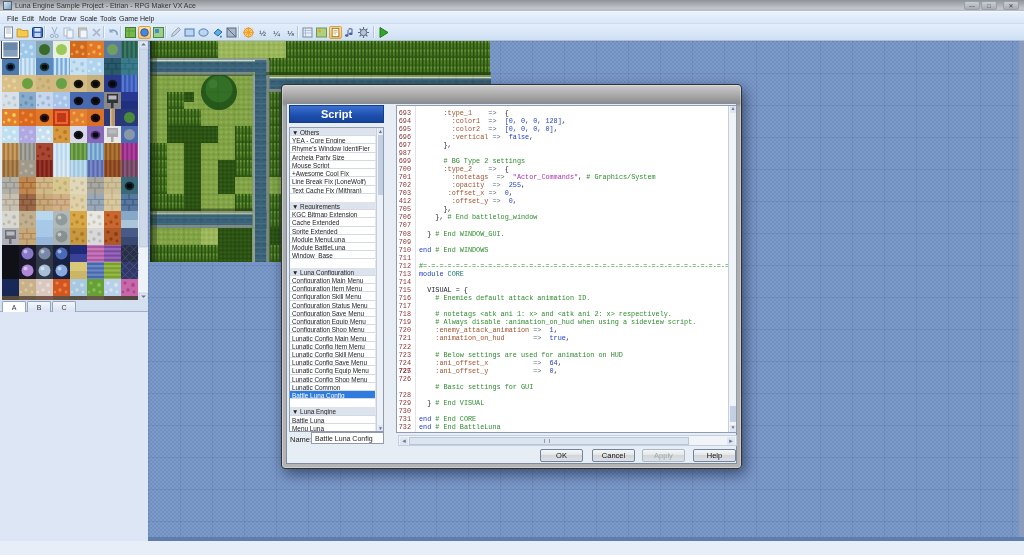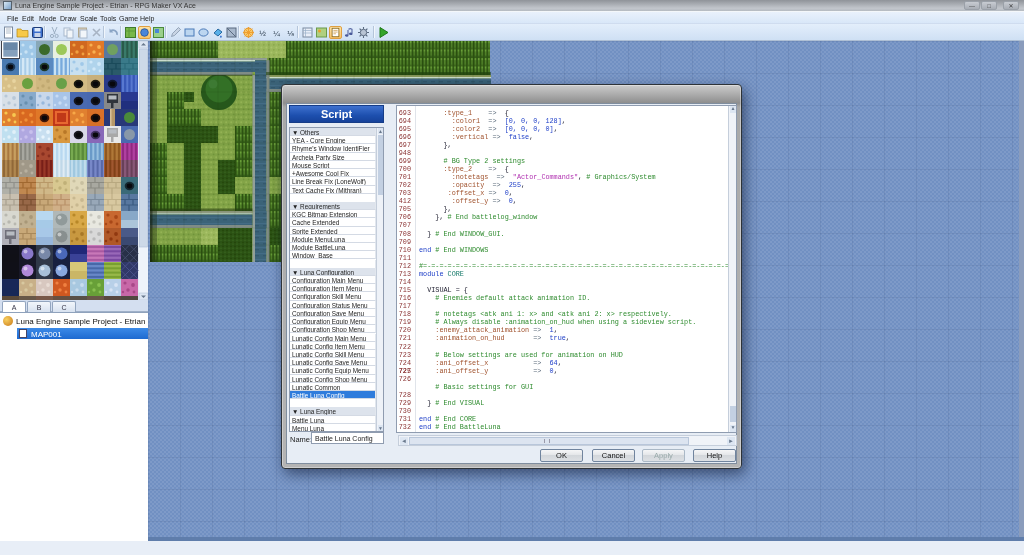--- a/index.html
+++ b/index.html
@@ -691,27 +691,20 @@
         <rect x="139" y="252" width="9" height="7" fill="#dde6f2" stroke="#b0bfd4" stroke-width="0.5"></rect>
         <path d="M141 4.5l2.5-2.5 2.5 2.5z" fill="#68788c"></path>
         <path d="M141 254.5l2.5 2.5 2.5-2.5z" fill="#68788c"></path>
         <rect x="139.5" y="8" width="8" height="198" fill="#cdd9e8" stroke="#aebfd6" stroke-width="0.6"></rect>
       </svg>
 <div id="tabs">
         <div class="tab on" style="left:2px">A</div>
         <div class="tab" style="left:27px">B</div>
         <div class="tab" style="left:52px">C</div>
       </div>
-<div id="tree">
-<div style="position:absolute;left:3px;top:3px;width:10px;height:10px;border-radius:5px;background:radial-gradient(circle at 35% 35%,#f8d060,#c87818)"></div>
-<div style="position:absolute;left:16px;top:4px;color:#111">Luna Engine Sample Project - Etrian</div>
-<div style="position:absolute;left:17px;top:15px;width:131px;height:11px;background:linear-gradient(#3b8ae8,#1e6ad0)"></div>
-<div style="position:absolute;left:19px;top:16px;width:8px;height:9px;background:#fff;border:1px solid #446"></div>
-<div style="position:absolute;left:31px;top:16.5px;color:#fff">MAP001</div>
-</div>
     </div>
 
 <div class="abs" id="maparea"></div>
     <div class="abs" id="rightstrip"></div>
 <svg class="abs" style="left:150px;top:41px" width="341" height="221" viewBox="0 0 341 221">
       <defs>
 <pattern id="stalk" width="3.4" height="8.5" patternUnits="userSpaceOnUse">
           <rect width="3.4" height="8.5" fill="#3f6a1d"></rect>
           <rect width="1.4" height="8.5" fill="#2b4f10"></rect>
           <rect x="1.9" width="1" height="6.5" fill="#578a2e"></rect>
@@ -1257,21 +1250,21 @@
           <div class="cl" style="right:325px;top:2.5px;color:#8a3333">693</div>
           <div class="cl" style="left:22px;top:2.5px"><span style="color:#a0522d">      :type_1</span><span style="color:#5a6a7a">    =&gt;  </span><span style="color:#223">{</span></div>
           <div class="cl" style="right:325px;top:10.57px;color:#8a3333">694</div>
           <div class="cl" style="left:22px;top:10.57px"><span style="color:#a0522d">        :color1</span><span style="color:#5a6a7a">  =&gt;  </span><span style="color:#2040c8">[0, 0, 0, 128]</span><span style="color:#223">,</span></div>
           <div class="cl" style="right:325px;top:18.64px;color:#8a3333">695</div>
           <div class="cl" style="left:22px;top:18.64px"><span style="color:#a0522d">        :color2</span><span style="color:#5a6a7a">  =&gt;  </span><span style="color:#2040c8">[0, 0, 0, 0]</span><span style="color:#223">,</span></div>
           <div class="cl" style="right:325px;top:26.71px;color:#8a3333">696</div>
           <div class="cl" style="left:22px;top:26.71px"><span style="color:#a0522d">        :vertical</span><span style="color:#5a6a7a"> =&gt;  </span><span style="color:#2040c8">false</span><span style="color:#223">,</span></div>
           <div class="cl" style="right:325px;top:34.78px;color:#8a3333">697</div>
           <div class="cl" style="left:22px;top:34.78px"><span style="color:#223">      },</span></div>
-          <div class="cl" style="right:325px;top:42.85px;color:#8a3333">948</div>
+          <div class="cl" style="right:325px;top:42.85px;color:#8a3333">987</div>
           <div class="cl" style="right:325px;top:50.92px;color:#8a3333">699</div>
           <div class="cl" style="left:22px;top:50.92px"><span style="color:#2e8b2e">      # BG Type 2 settings</span></div>
           <div class="cl" style="right:325px;top:58.99px;color:#8a3333">700</div>
           <div class="cl" style="left:22px;top:58.99px"><span style="color:#a0522d">      :type_2</span><span style="color:#5a6a7a">    =&gt;  </span><span style="color:#223">{</span></div>
           <div class="cl" style="right:325px;top:67.06px;color:#8a3333">701</div>
           <div class="cl" style="left:22px;top:67.06px"><span style="color:#a0522d">        :notetags</span><span style="color:#5a6a7a">  =&gt;  </span><span style="color:#b030b0">"Actor_Commands"</span><span style="color:#223">, </span><span style="color:#2e8b2e"># Graphics/System</span></div>
           <div class="cl" style="right:325px;top:75.13px;color:#8a3333">702</div>
           <div class="cl" style="left:22px;top:75.13px"><span style="color:#a0522d">        :opacity</span><span style="color:#5a6a7a">  =&gt;  </span><span style="color:#2040c8">255</span><span style="color:#223">,</span></div>
           <div class="cl" style="right:325px;top:83.2px;color:#8a3333">703</div>
           <div class="cl" style="left:18px;top:83.2px"><span style="color:#a0522d">        :offset_x</span><span style="color:#5a6a7a"> =&gt;  </span><span style="color:#2040c8">0</span><span style="color:#223">,</span></div>

